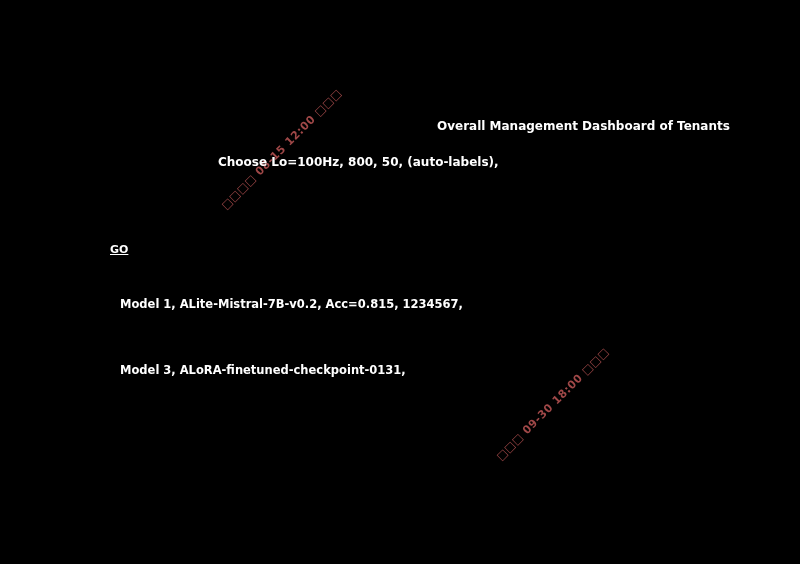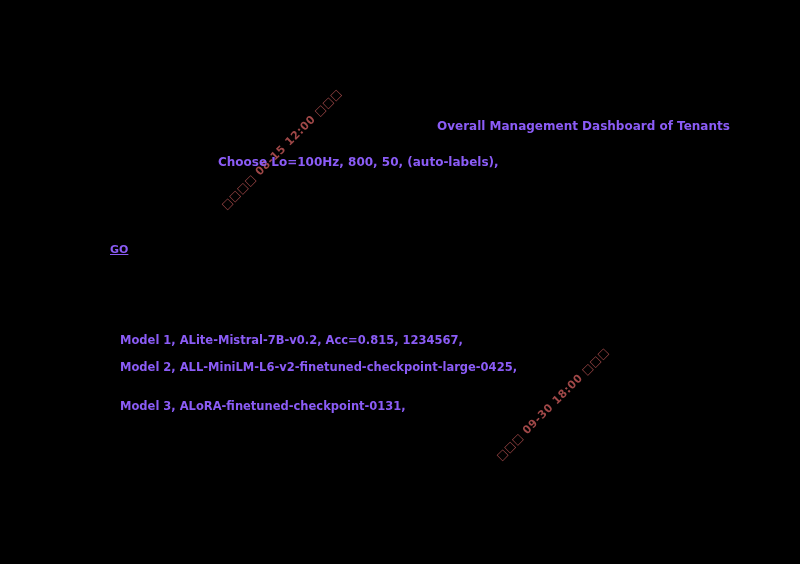--- a/index.html
+++ b/index.html
@@ -12,58 +12,57 @@
     width: 800px;
     height: 564px;
     background: #000000;
     overflow: hidden;
     font-family: "DejaVu Sans", sans-serif;
   }
   .txt {
     position: absolute;
     white-space: nowrap;
     font-weight: 700;
-    color: #8b5cf6;
+    color: #ffffff;
   }
   .diag {
     position: absolute;
     white-space: nowrap;
     font-weight: 700;
     font-size: 11px;
     letter-spacing: 0.5px;
     color: #a04848;
     transform: rotate(-45deg);
     transform-origin: 0 100%;
   }
   .diag-top    { left: 228px; top: 199px; }
   .diag-bottom { left: 503px; top: 450px; }
 
   .title-annot { left: 437px; top: 119px; font-size: 12px; }
   .choose-line { left: 218px; top: 155px; font-size: 12px; }
   .small-label { left: 110px; top: 243px; font-size: 11px; text-decoration: underline; }
 
-  .model-line  { font-size: 11.5px; margin-top: 36px; }
+  .model-line  { font-size: 11.5px; }
   .model-line-1 { left: 120px; top: 297px; }
   .model-line-2 { left: 120px; top: 324px; }
   .model-line-3 { left: 120px; top: 363px; text-align: right; }
 </style>
 </head>
 <body>
 
 <div class="canvas">
 
   <span class="diag diag-top">□□□□ 08-15 12:00 □□□</span>
 
   <span class="txt title-annot">Overall Management Dashboard of Tenants</span>
 
   <span class="txt choose-line">Choose Lo=100Hz, 800, 50, (auto-labels),</span>
 
   <span class="txt small-label">GO</span>
 
   <span class="txt model-line model-line-1">Model 1, ALite-Mistral-7B-v0.2, Acc=0.815, 1234567,</span>
 
-  <span class="txt model-line model-line-2">Model 2, ALL-MiniLM-L6-v2-finetuned-checkpoint-large-0425,</span>
 
   <span class="txt model-line model-line-3">Model 3, ALoRA-finetuned-checkpoint-0131,</span>
 
   <span class="diag diag-bottom">□□□ 09-30 18:00 □□□</span>
 
 </div>
 
 </body></html>

